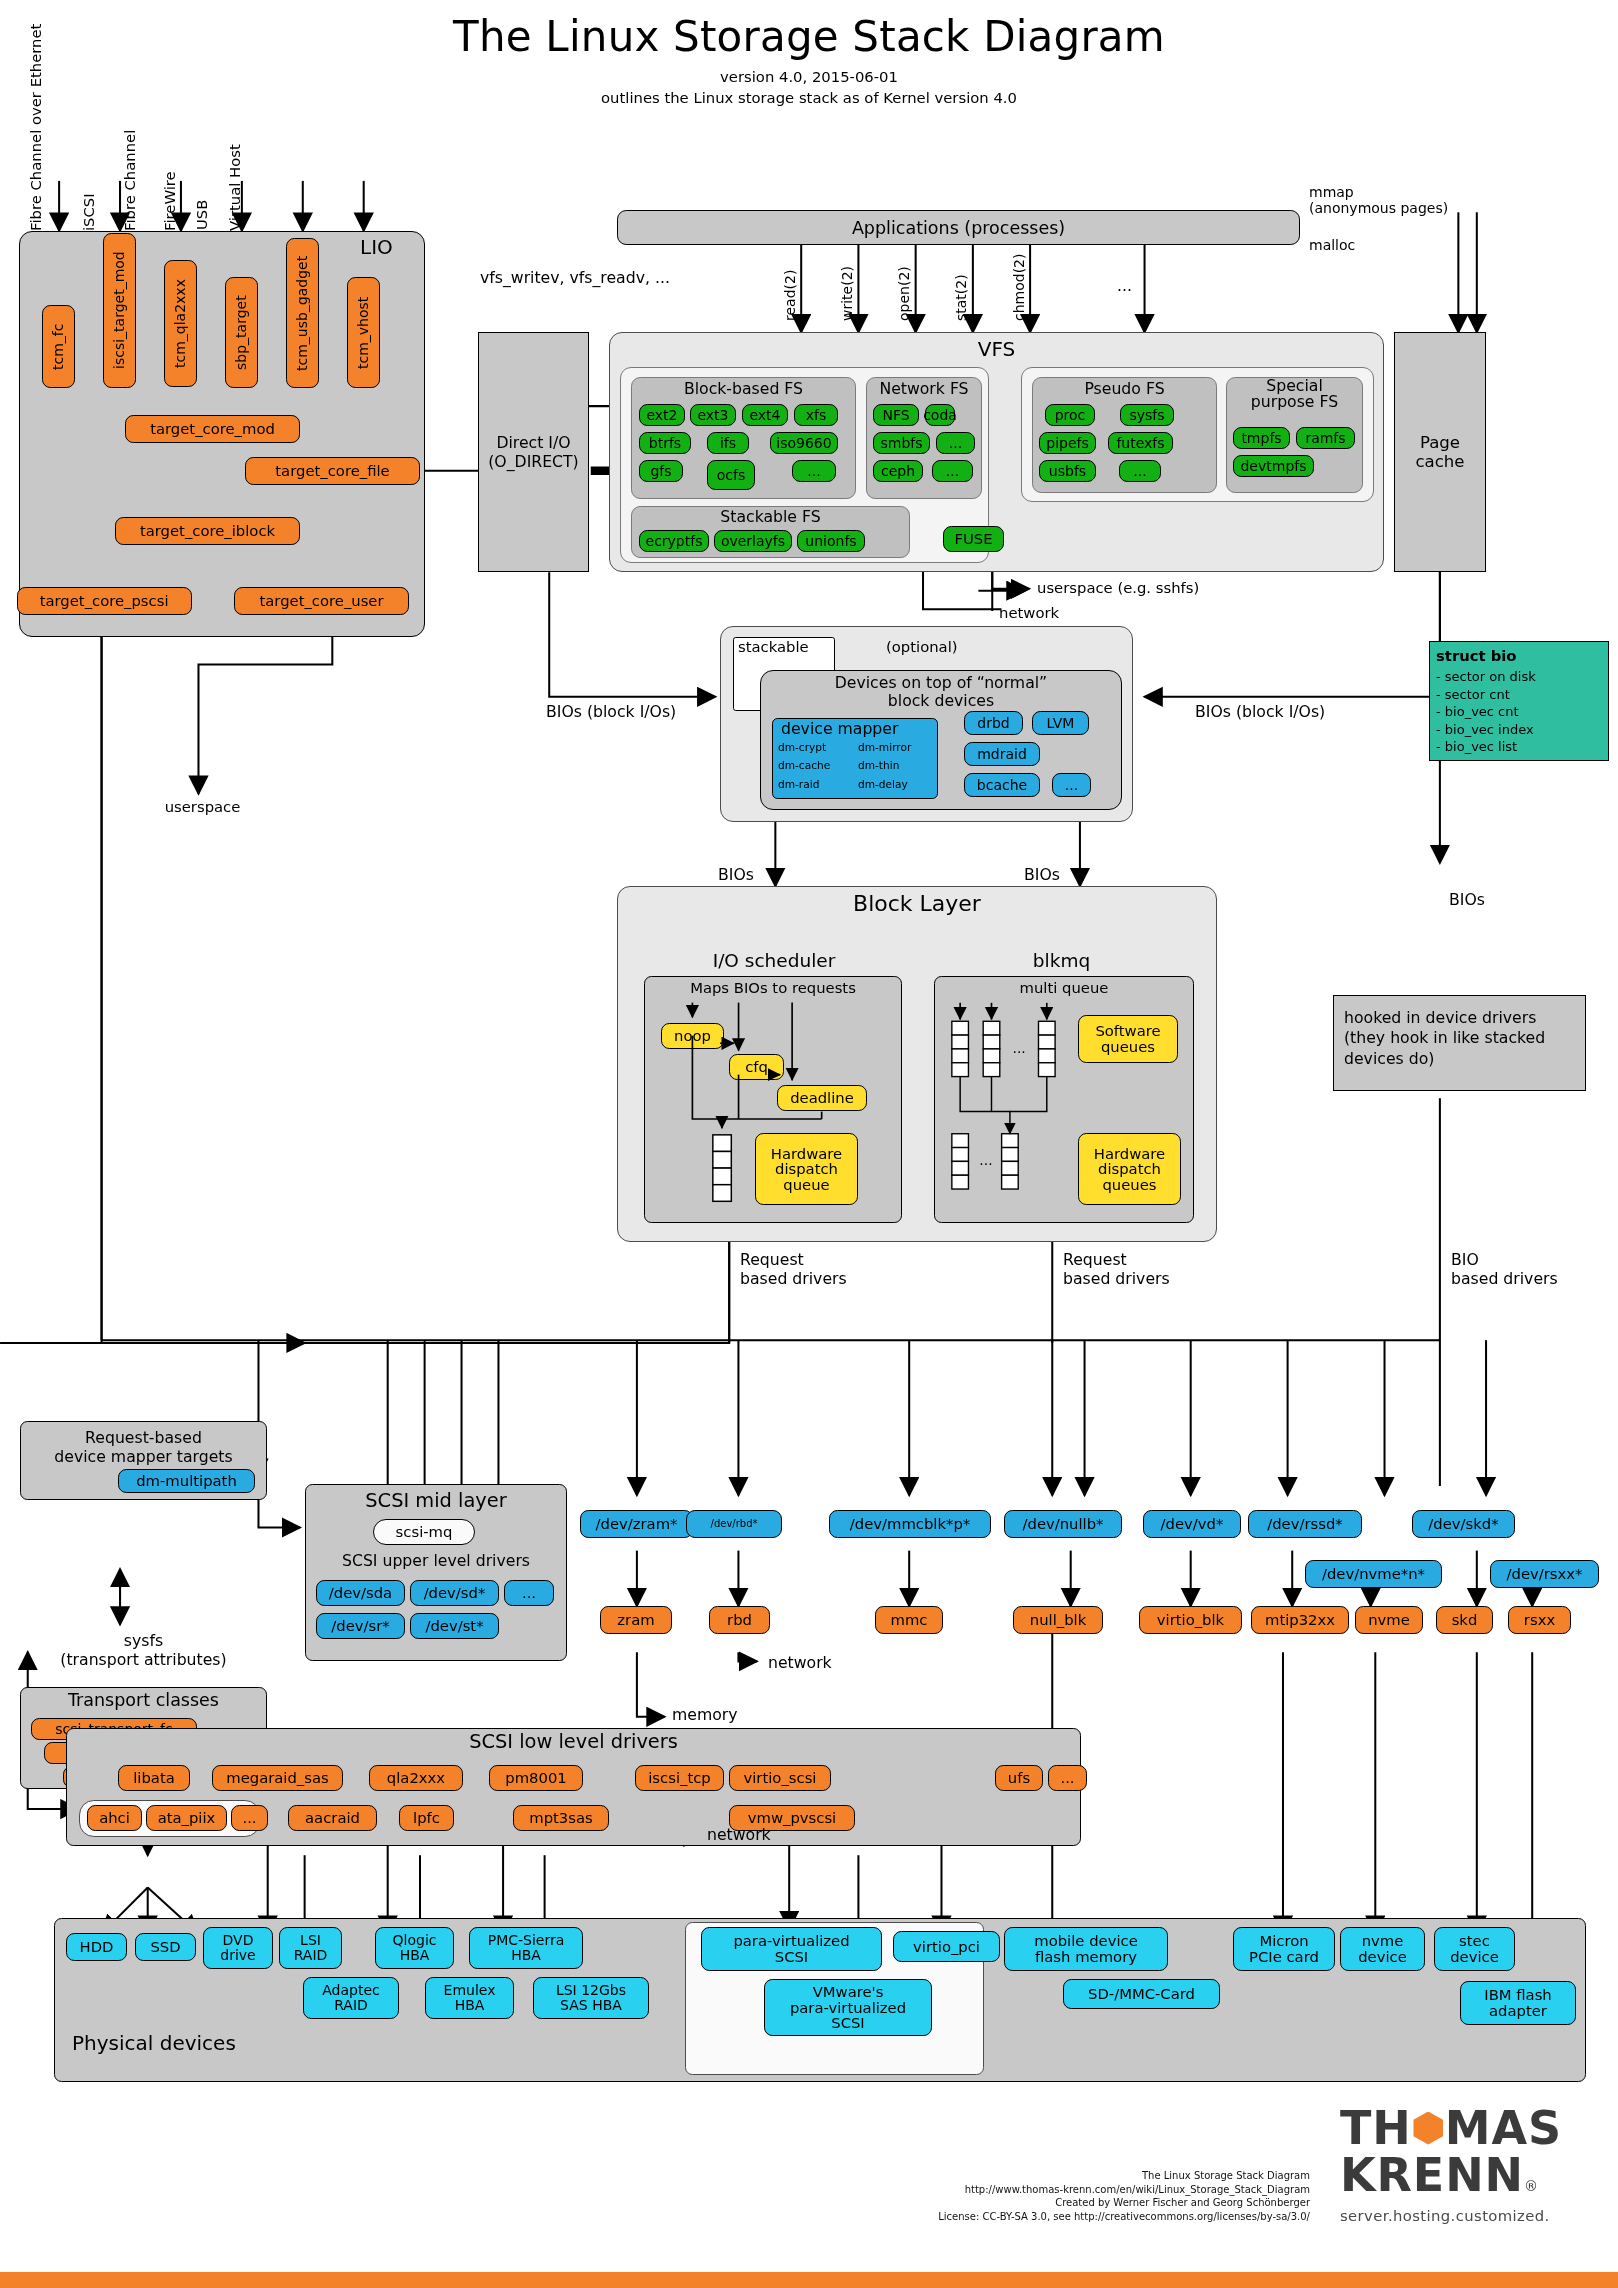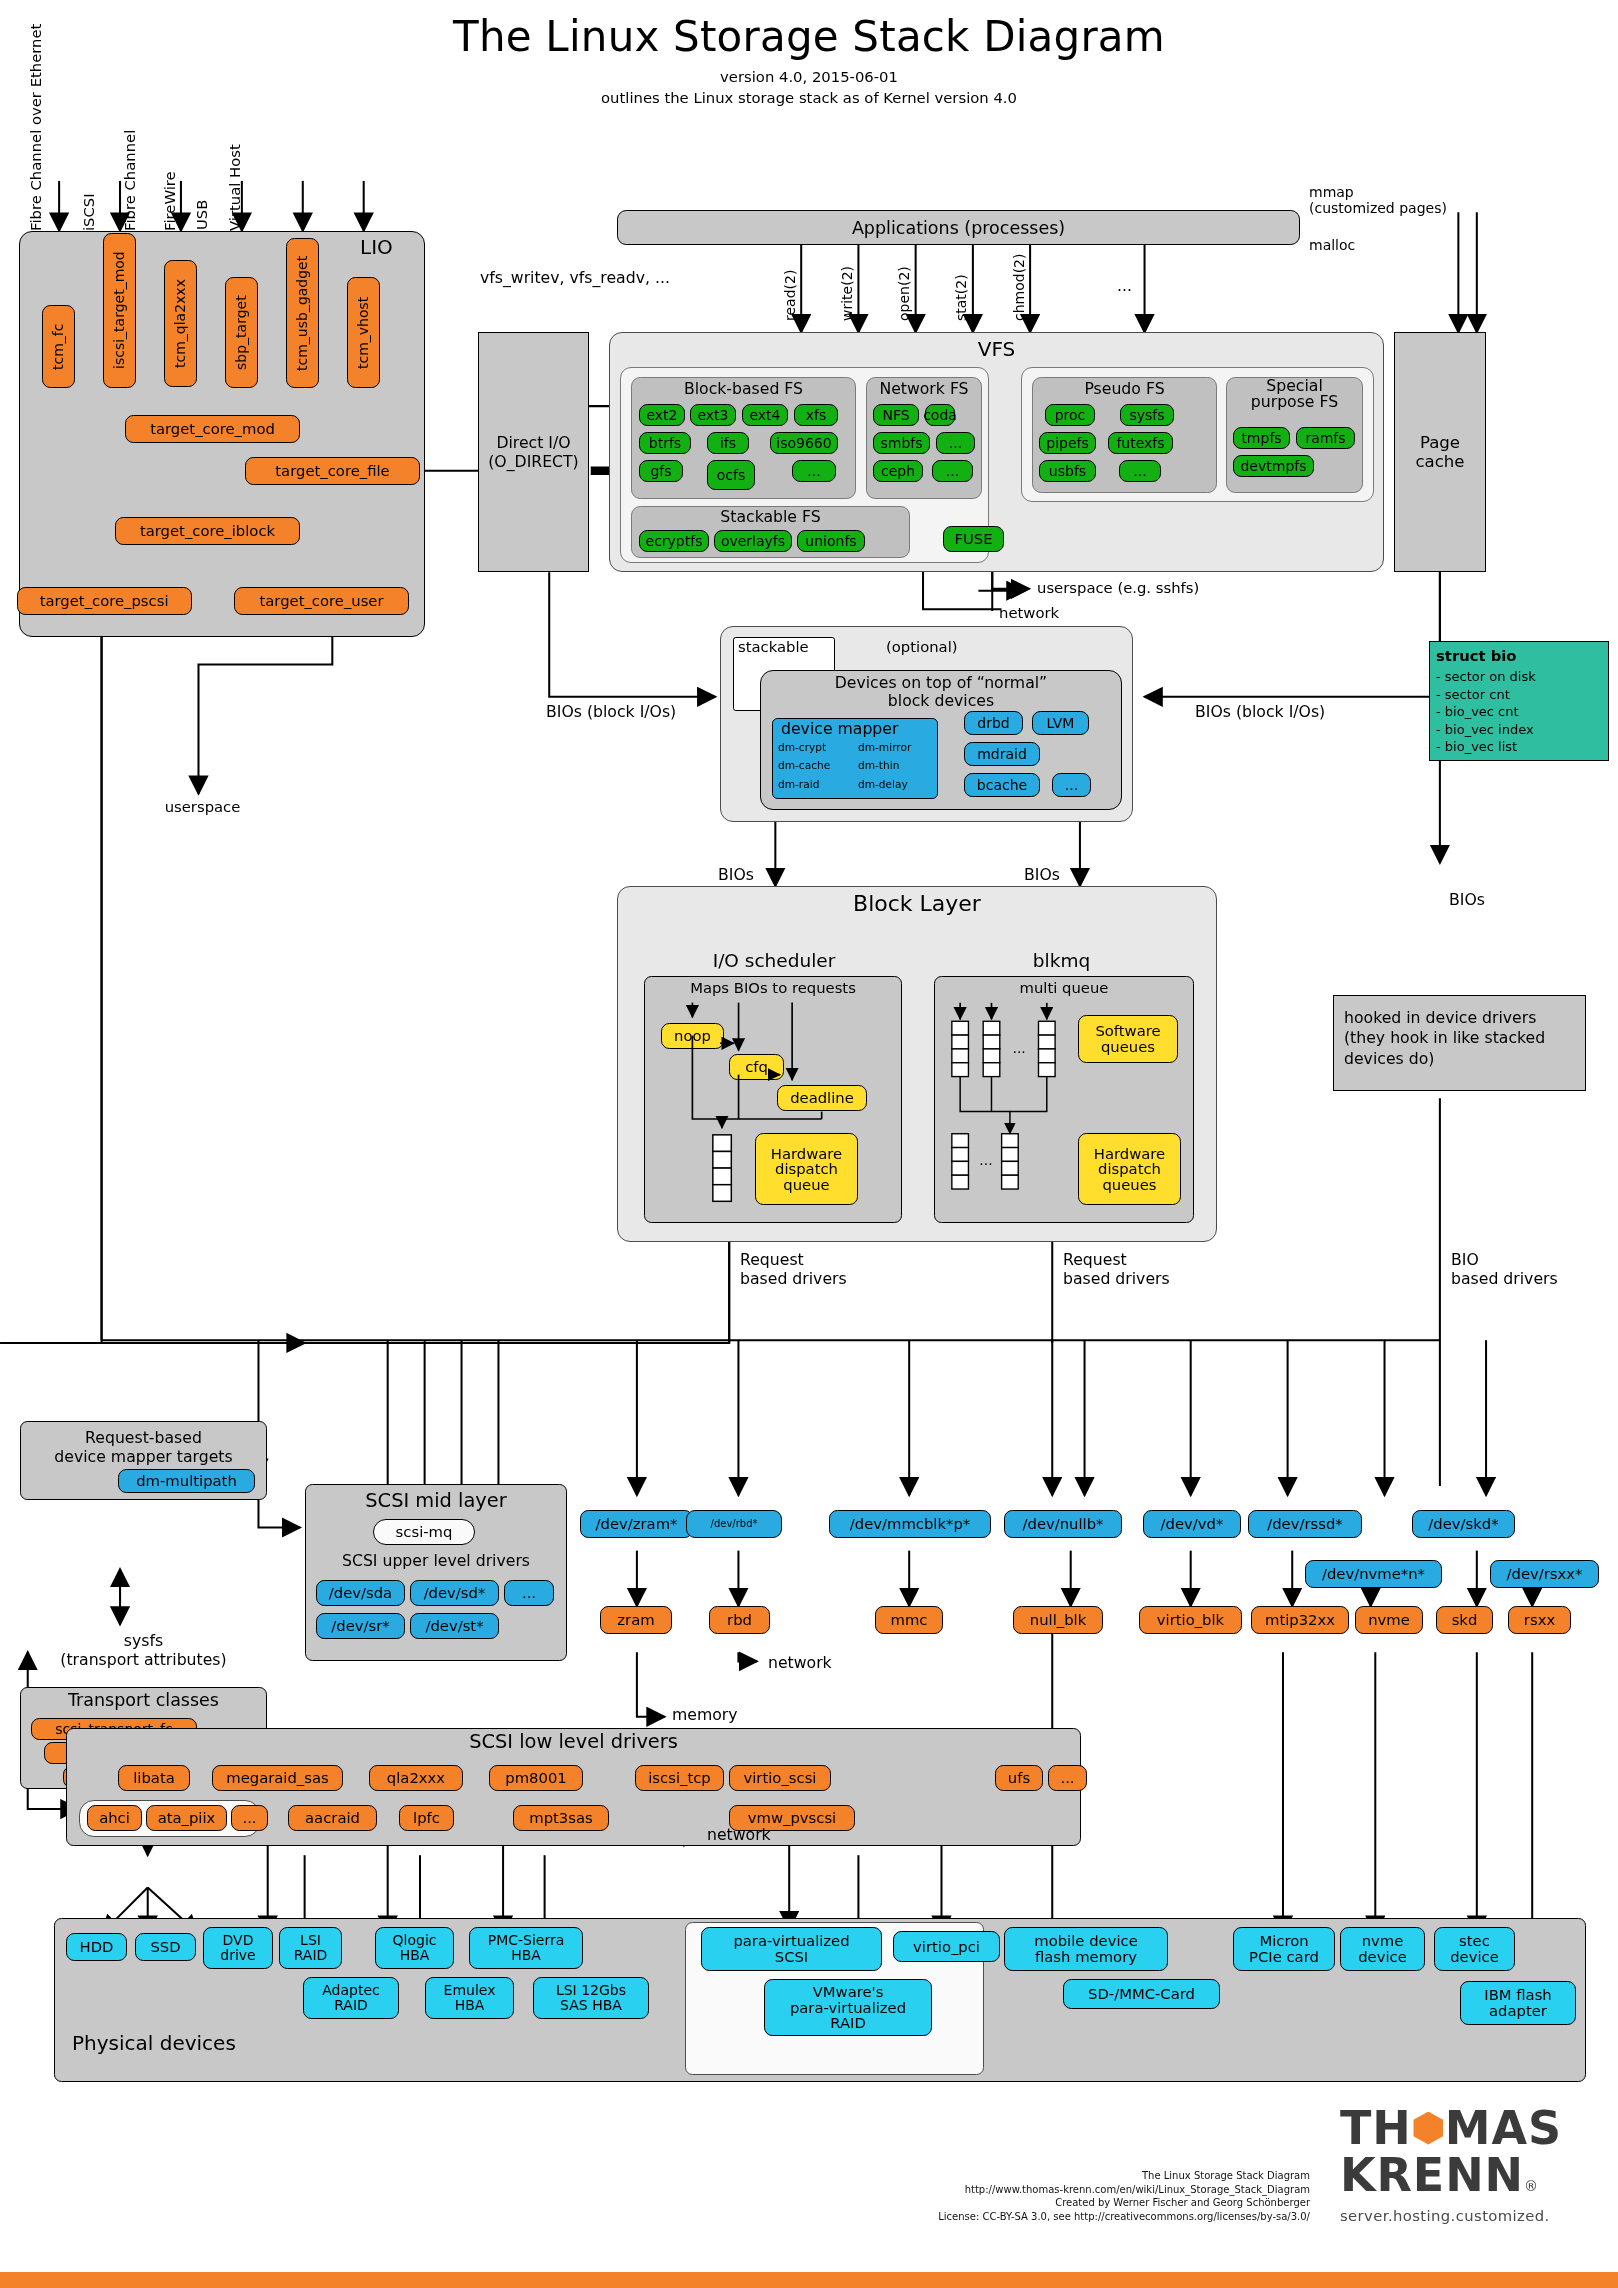--- a/index.html
+++ b/index.html
@@ -214,21 +214,21 @@
   <span style="font-size:17.5px;">Applications (processes)</span>
 </div>
 <div class="lbl vert" style="left:783px;top:251px;font-size:14px;height:70px;">read(2)</div>
 <div class="lbl vert" style="left:840px;top:251px;font-size:14px;height:70px;">write(2)</div>
 <div class="lbl vert" style="left:897px;top:251px;font-size:14px;height:70px;">open(2)</div>
 <div class="lbl vert" style="left:954px;top:251px;font-size:14px;height:70px;">stat(2)</div>
 <div class="lbl vert" style="left:1012px;top:251px;font-size:14px;height:70px;">chmod(2)</div>
 <div class="lbl" style="left:1117px;top:277px;font-size:15.7px;">...</div>
 
 <div class="lbl" style="left:1309px;top:185px;font-size:14px;">mmap
-(customized pages)</div>
+(anonymous pages)</div>
 <div class="lbl" style="left:1309px;top:238px;font-size:14px;">malloc</div>
 
 <div class="lbl" style="left:480px;top:269px;font-size:15.7px;">vfs_writev, vfs_readv, ...</div>
 
 <div class="abs plainbox ctr" style="left:478px;top:332px;width:111px;height:240px;">
   <span style="font-size:15.7px;white-space:pre-line;">Direct I/O
 (O_DIRECT)</span>
 </div>
 
 <div class="abs grp-light" style="left:609px;top:332px;width:775px;height:240px;"></div>
@@ -518,21 +518,21 @@
 <div class="abs pill cyan" style="left:425px;top:1977px;width:89px;height:42px;font-size:14px;white-space:pre-line;">Emulex
 HBA</div>
 <div class="abs pill cyan" style="left:533px;top:1977px;width:116px;height:42px;font-size:14px;white-space:pre-line;">LSI 12Gbs
 SAS HBA</div>
 
 <div class="abs whitepill" style="left:685px;top:1922px;width:299px;height:153px;border:1.8px solid #4c4c4c;border-radius:7.4px;"></div>
 <div class="abs pill cyan" style="left:701px;top:1927px;width:181px;height:44px;font-size:14.8px;white-space:pre-line;">para-virtualized
 SCSI</div>
 <div class="abs pill cyan" style="left:764px;top:1979px;width:168px;height:57px;font-size:14.8px;white-space:pre-line;">VMware's
 para-virtualized
-RAID</div>
+SCSI</div>
 <div class="abs pill cyan" style="left:893px;top:1931px;width:107px;height:31px;font-size:14.8px;">virtio_pci</div>
 
 <div class="abs pill cyan" style="left:1004px;top:1927px;width:164px;height:44px;font-size:14.8px;white-space:pre-line;">mobile device
 flash memory</div>
 <div class="abs pill cyan" style="left:1063px;top:1979px;width:157px;height:29.5px;font-size:14.8px;">SD-/MMC-Card</div>
 <div class="abs pill cyan" style="left:1233px;top:1927px;width:102px;height:44px;font-size:14.8px;white-space:pre-line;">Micron
 PCIe card</div>
 <div class="abs pill cyan" style="left:1340px;top:1927px;width:85px;height:44px;font-size:14.8px;white-space:pre-line;">nvme
 device</div>
 <div class="abs pill cyan" style="left:1434px;top:1927px;width:81px;height:44px;font-size:14.8px;white-space:pre-line;">stec

